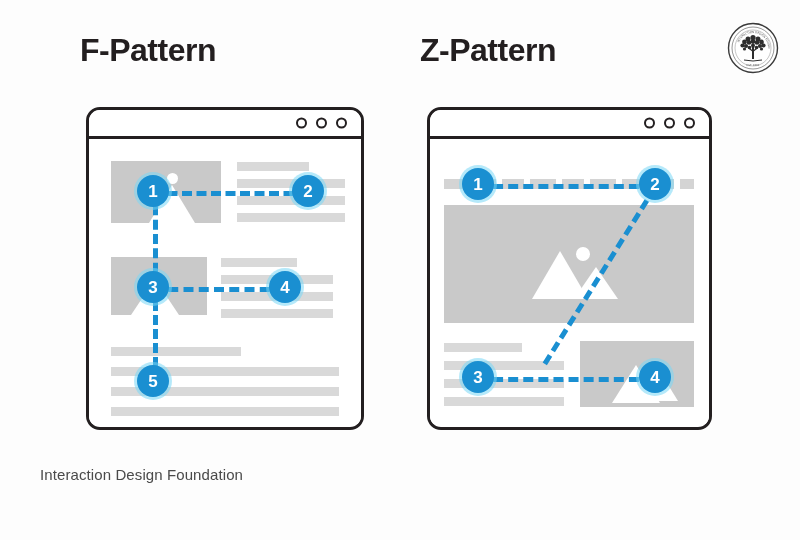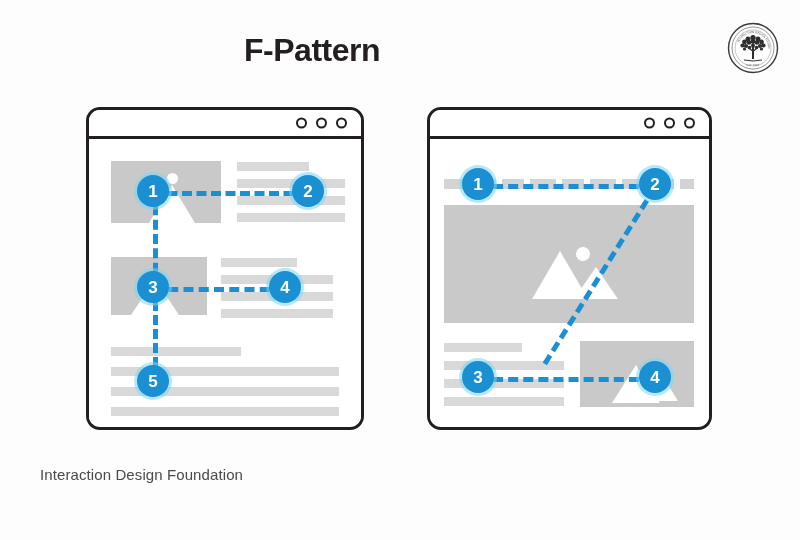--- a/index.html
+++ b/index.html
@@ -8,21 +8,21 @@
     background: #fdfdfd;
     font-family: "Liberation Sans", sans-serif;
     overflow: hidden;
   }
   #stage { position: relative; width: 800px; height: 540px; background: #fdfdfd; }
 
   
   .title {
     position: absolute; top: 32px;
     font-size: 32px; font-weight: bold; color: #231f20;
-    letter-spacing: -0.5px; text-align: right; width: 300px;
+    letter-spacing: -0.5px; text-align: left; width: 300px;
   }
   #title-f { left: 80px; }
   #title-z { left: 420px; }
 
   
   #logo { position: absolute; left: 727px; top: 22px; width: 52px; height: 52px; }
 
   
   .browser {
     position: absolute;
@@ -88,20 +88,21 @@
   #footer { position: absolute; left: 40px; top: 466px; }
   #footer-line1 { font-size: 15px; color: #4a4a4a; letter-spacing: 0.1px; }
   #footer-line2 { font-size: 16px; color: #231f20; font-weight: bold; margin-top: 3px; letter-spacing: -0.2px; }
 </style>
 </head>
 <body>
 
 <div id="stage">
 
   <div class="title" id="title-f">F-Pattern</div>
+  <div class="title" id="title-z">Z-Pattern</div>
 
   <div id="logo">
     <svg width="52" height="52" viewBox="0 0 52 52">
       <circle cx="26" cy="26" r="24.5" fill="#fff" stroke="#3a3a3a" stroke-width="1.4"></circle>
       <circle cx="26" cy="26" r="21" fill="none" stroke="#6a6a6a" stroke-width="0.7"></circle>
       <circle cx="26" cy="26" r="18" fill="none" stroke="#8a8a8a" stroke-width="0.5"></circle>
 
       <g fill="#2e2e2e">
         <circle cx="26" cy="15.5" r="2.6"></circle>
         <circle cx="21" cy="17" r="2.5"></circle>

